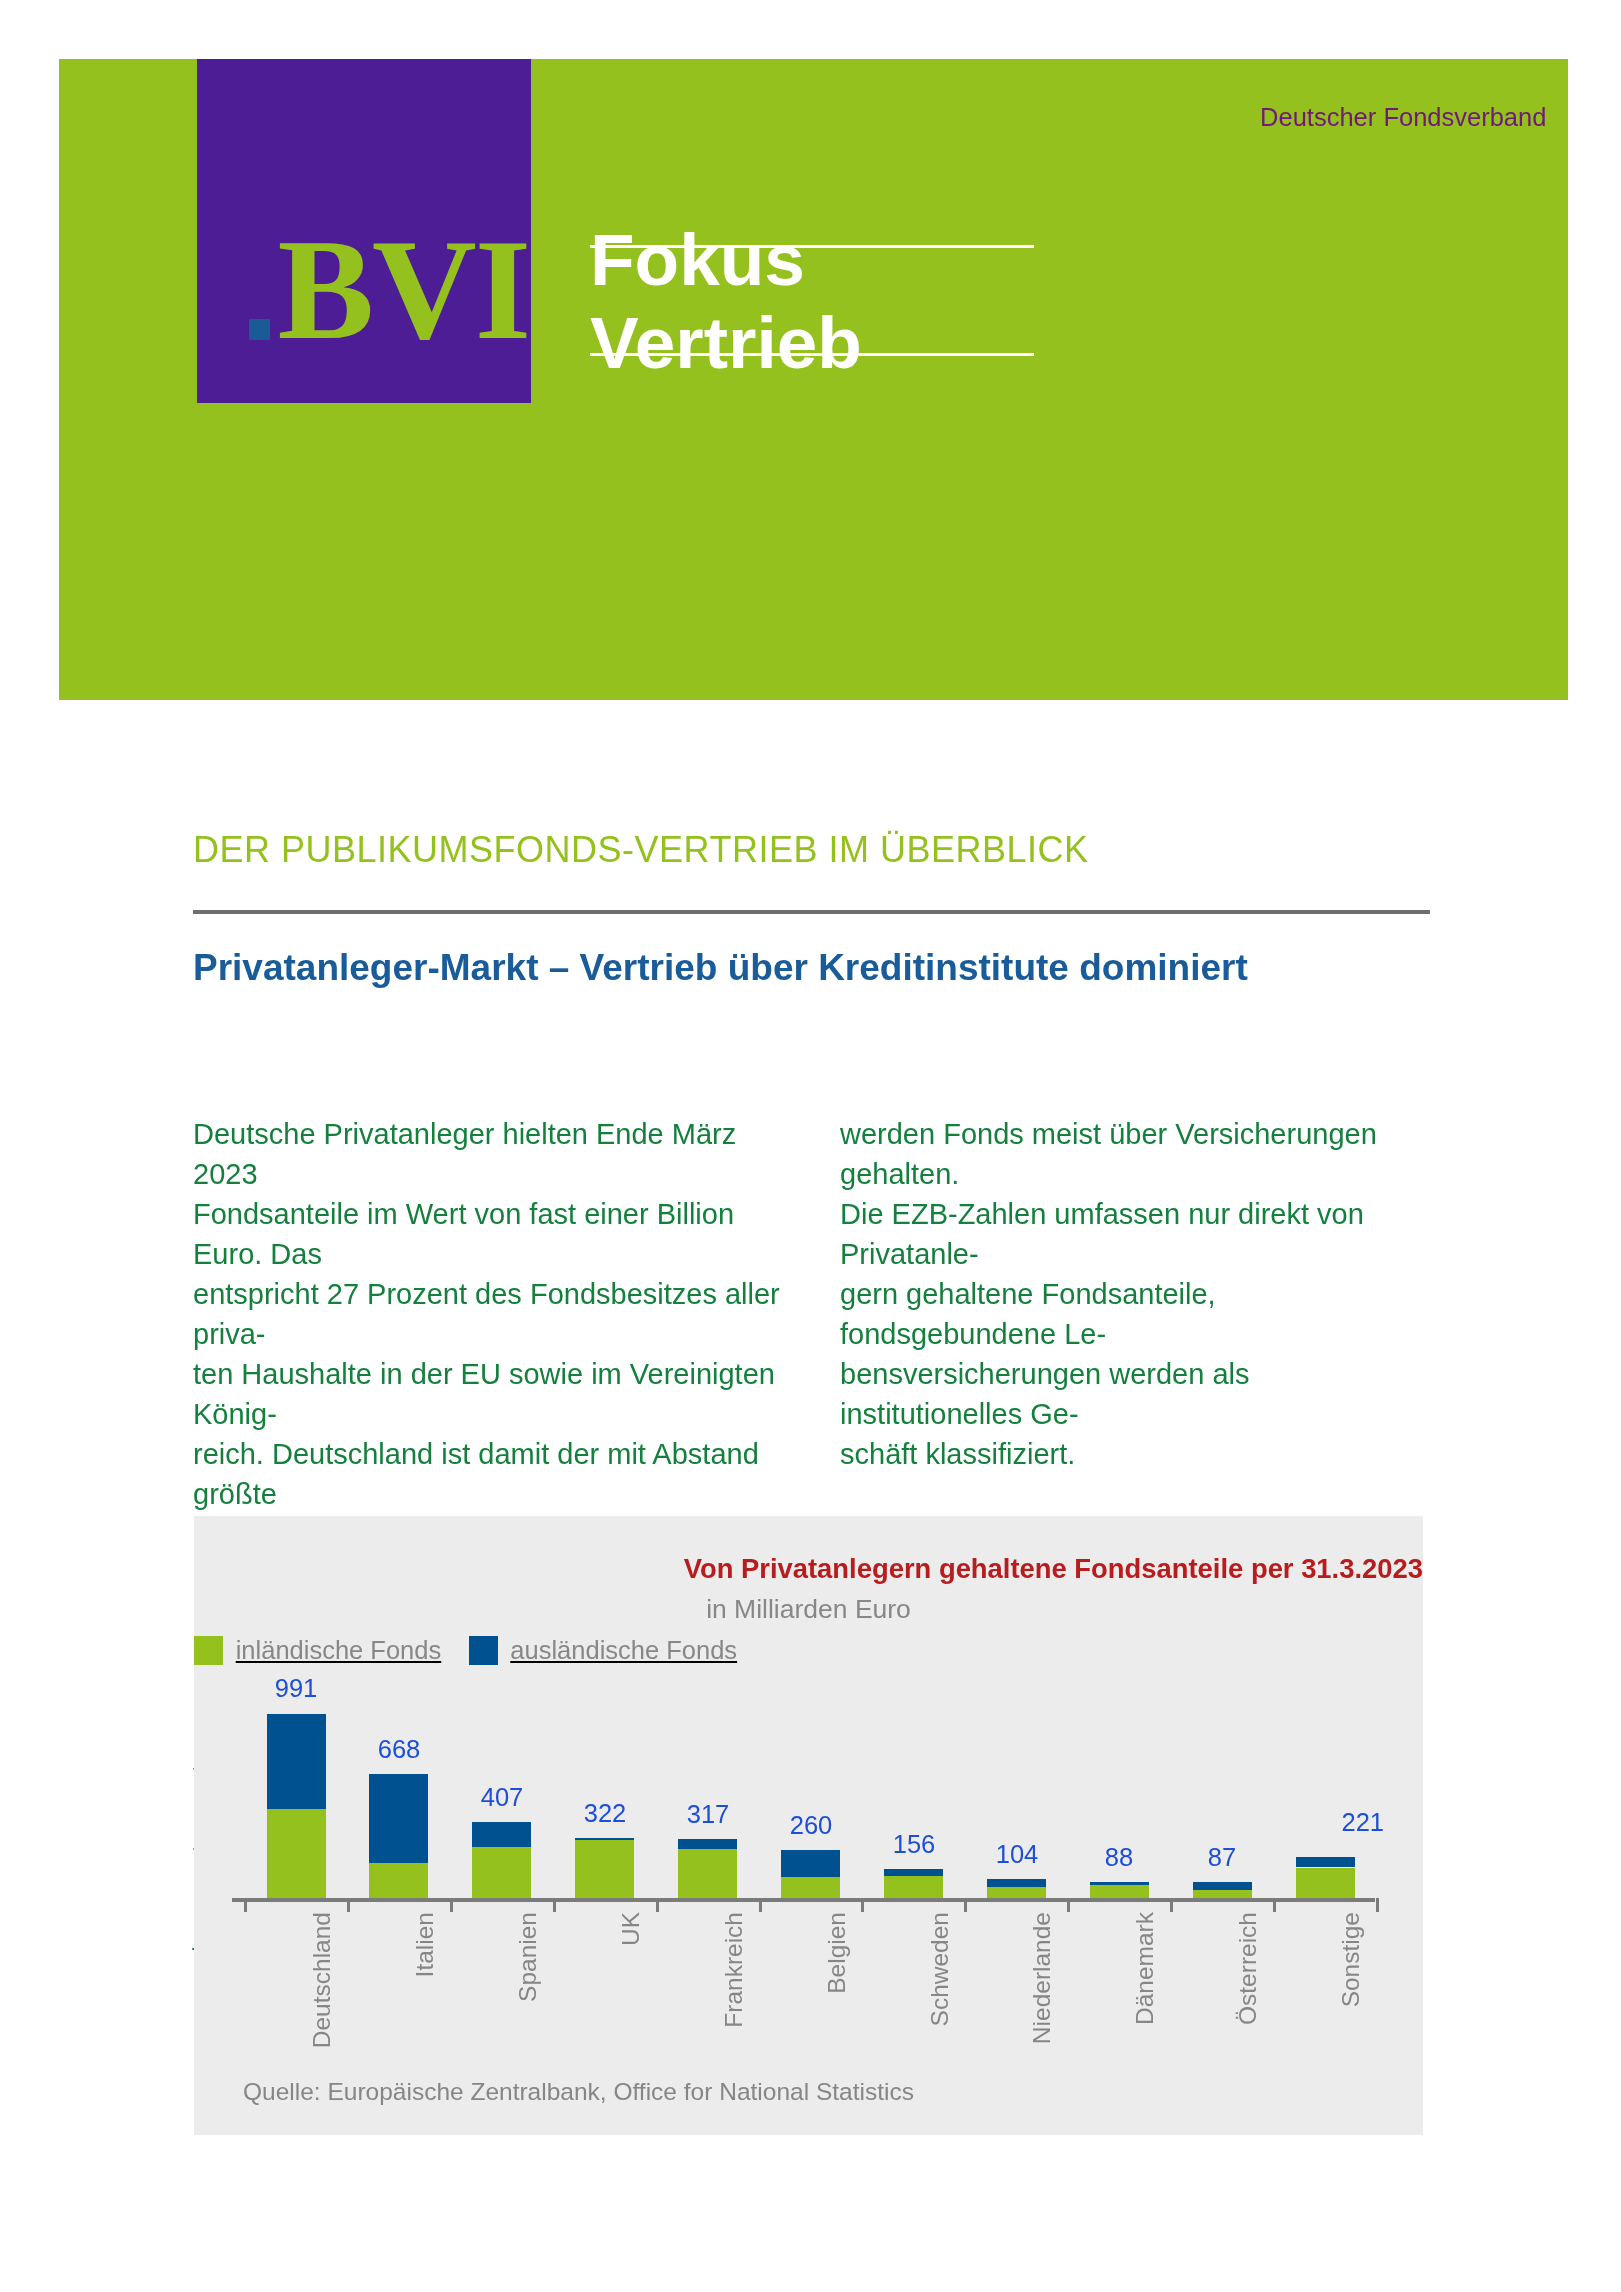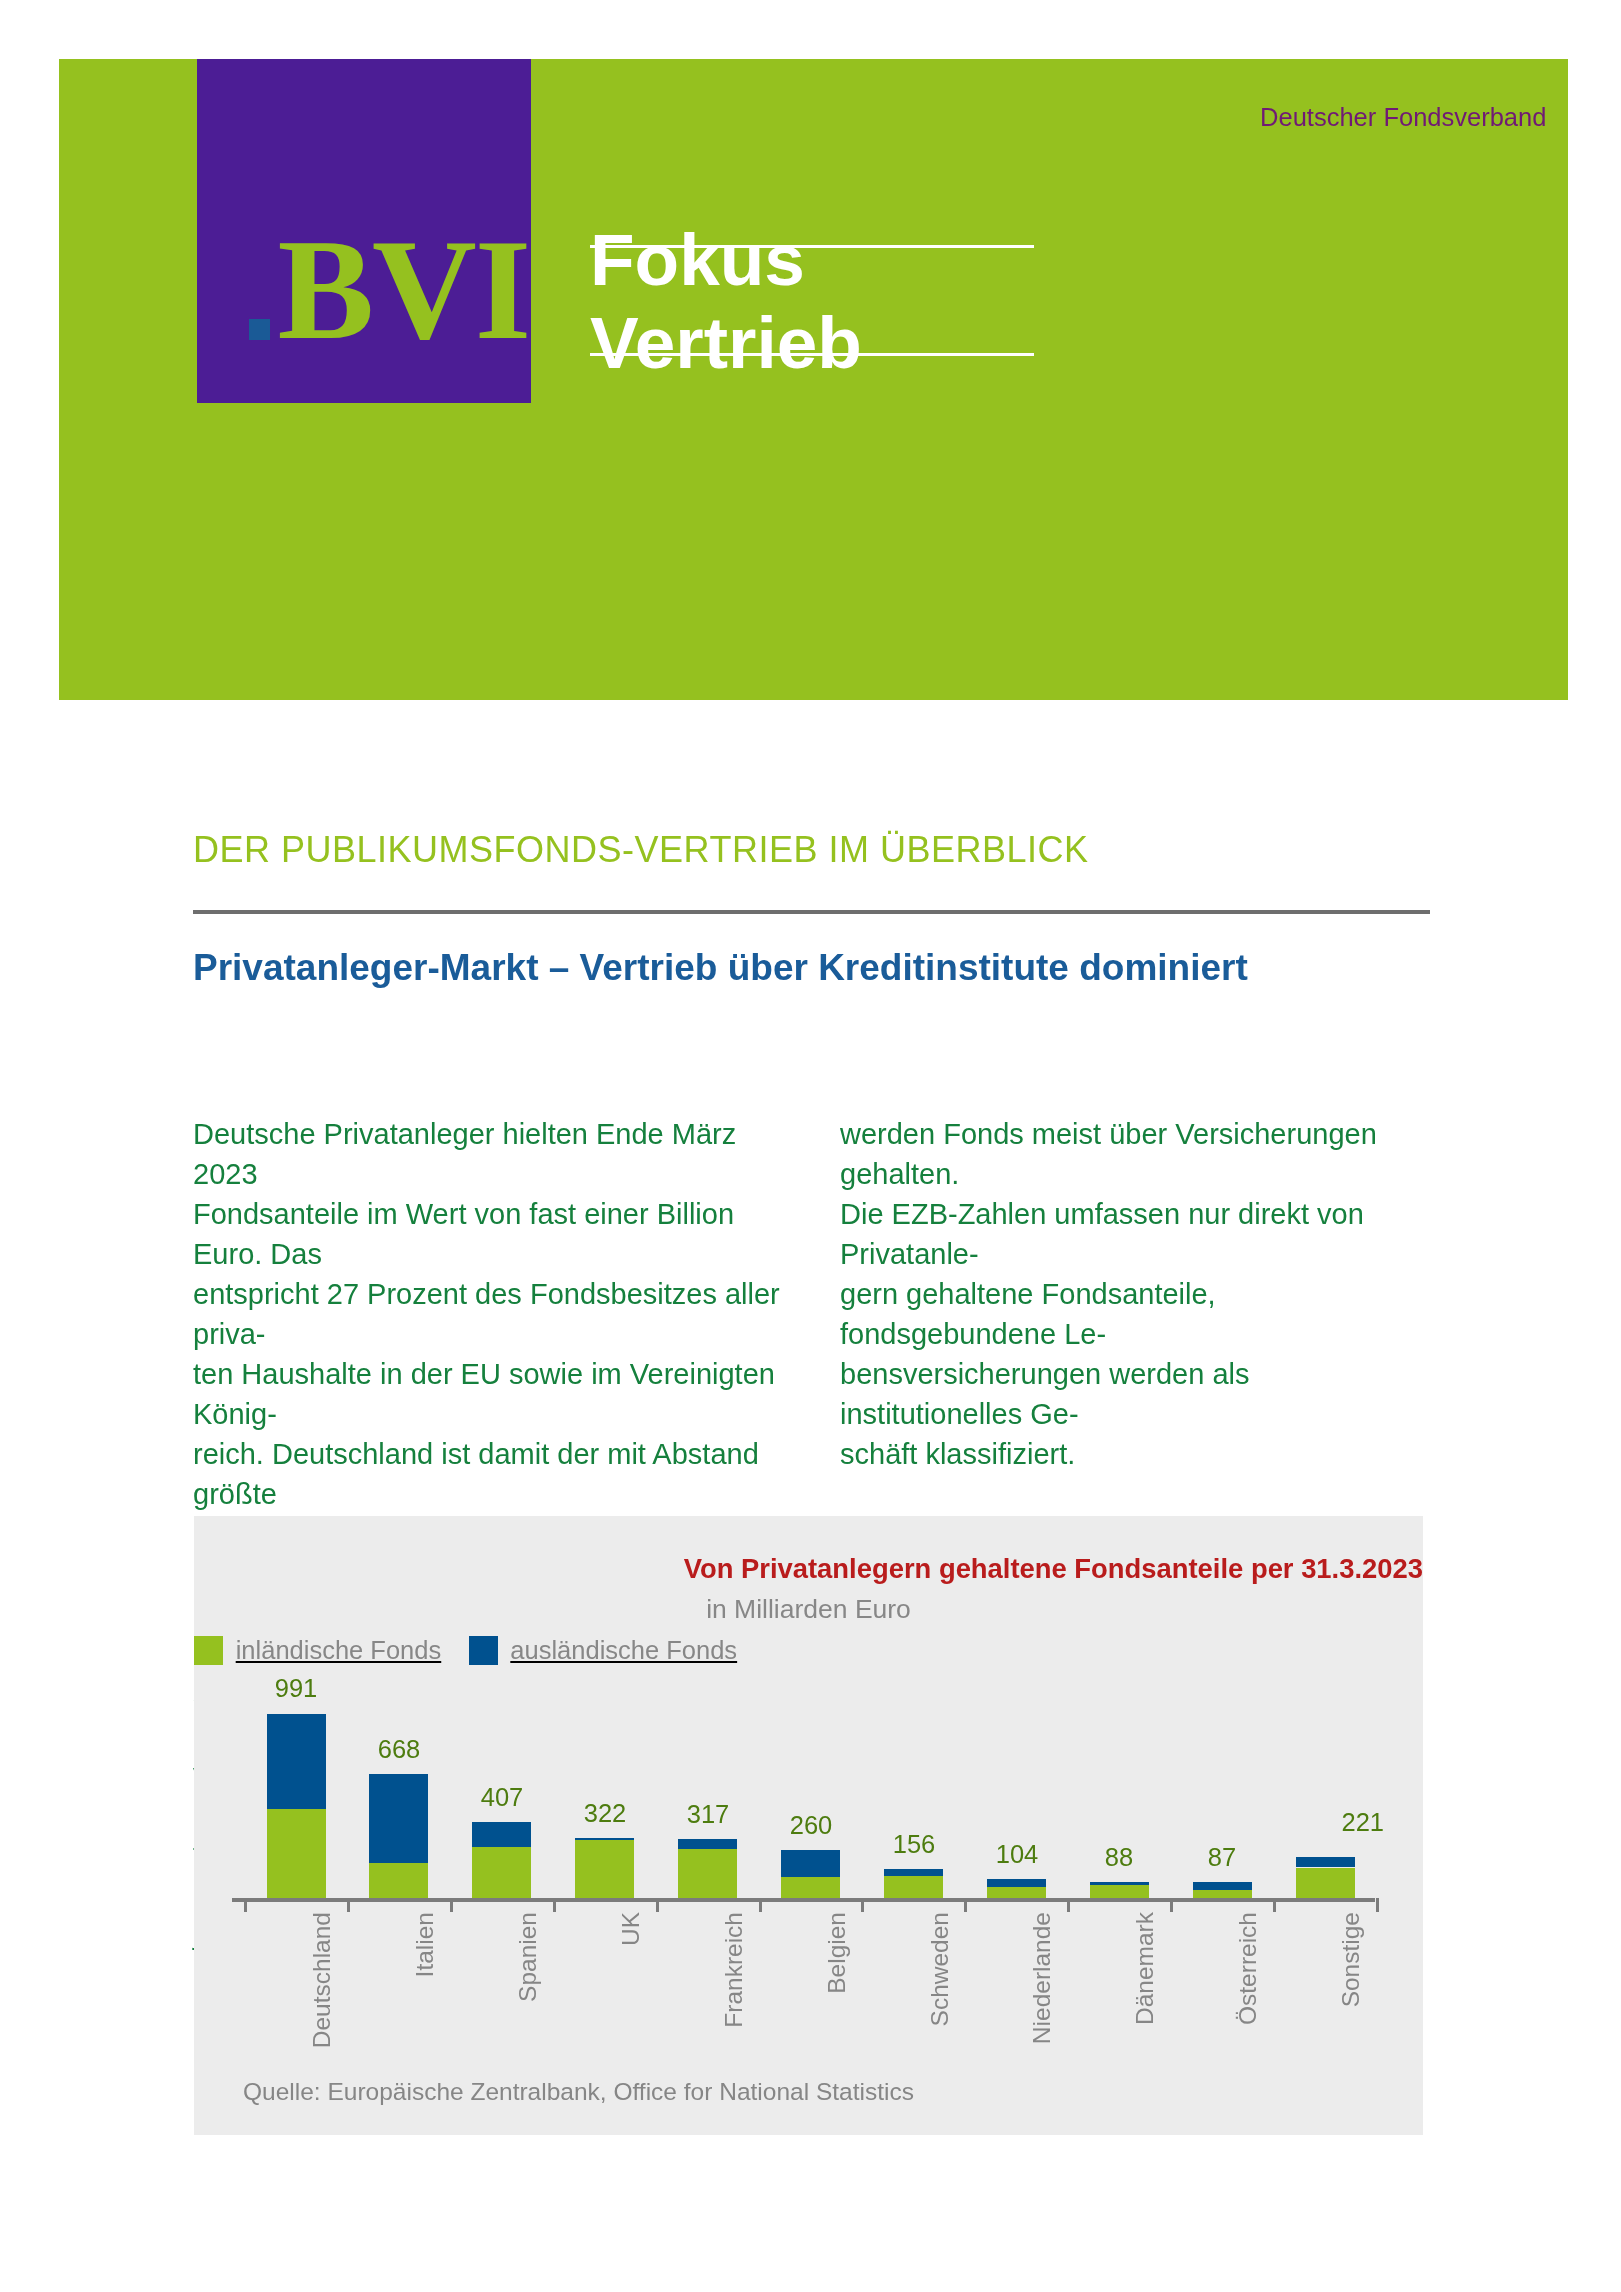--- a/index.html
+++ b/index.html
@@ -38,21 +38,21 @@
                color:#b91c1c;font-weight:bold;font-size:27.4px;}
   .chart-subtitle{position:absolute;left:0;top:78px;width:100%;text-align:center;
                   color:#878787;font-size:26.5px;}
   .legend{position:absolute;left:0;top:120px;width:100%;display:flex;
           align-items:center;gap:27.4px;text-decoration:underline;}
   .legend-item{display:flex;align-items:center;gap:12.7px;color:#878787;font-size:25.5px;}
   .swatch{width:29px;height:29px;}
 
   .plot{position:absolute;left:0;top:0;width:100%;height:100%;}
   .seg{position:absolute;}
-  .val{position:absolute;width:118px;text-align:center;color:#4d7c0f;font-size:25.5px;}
+  .val{position:absolute;width:118px;text-align:center;color:#1d4ed8;font-size:25.5px;}
   .xlab{position:absolute;width:216px;text-align:right;color:#868686;font-size:24.5px;line-height:25.5px;
         transform:rotate(-90deg);transform-origin:top right;}
   .axis{position:absolute;background:#7B7B7B;}
   .tick{position:absolute;width:2.9px;background:#7B7B7B;}
   .source{position:absolute;left:49px;top:562px;color:#868686;font-size:24.5px;}
 </style>
 </head>
 <body>
 
 <div class="page">

